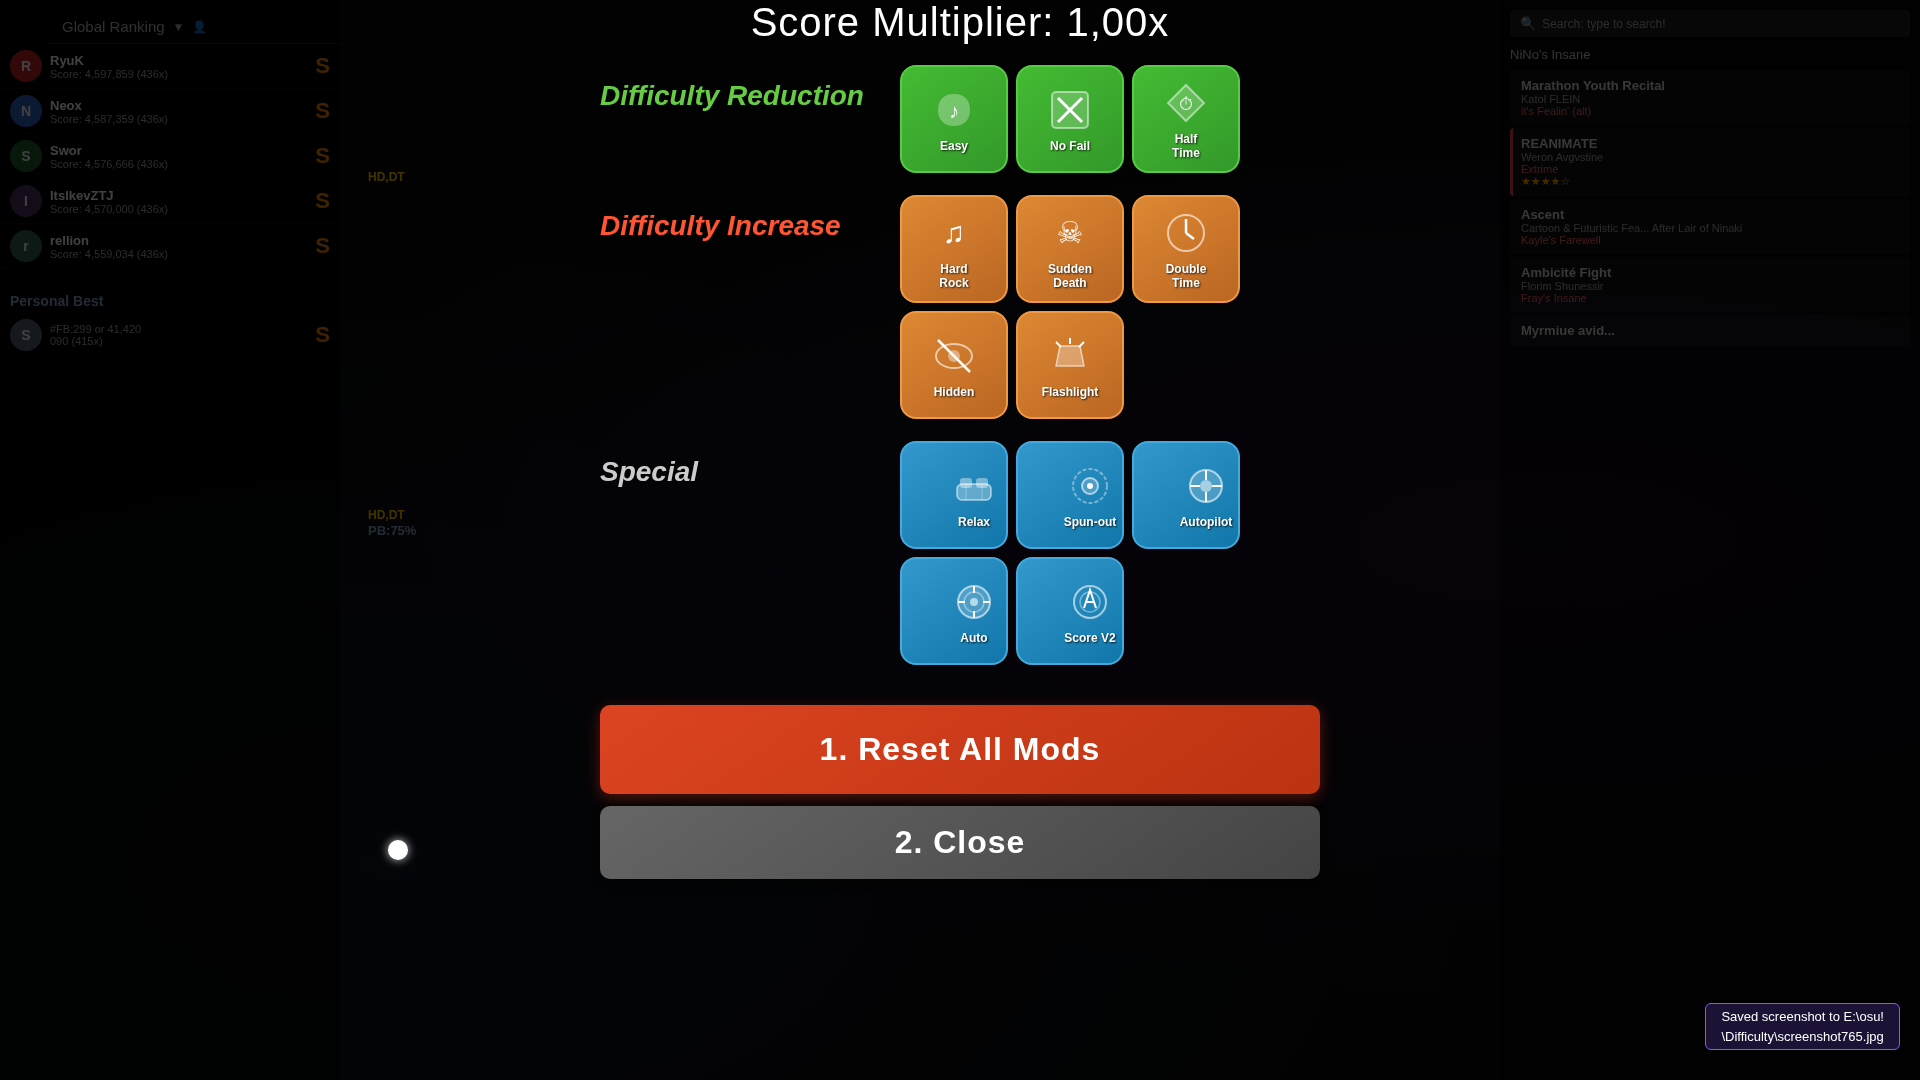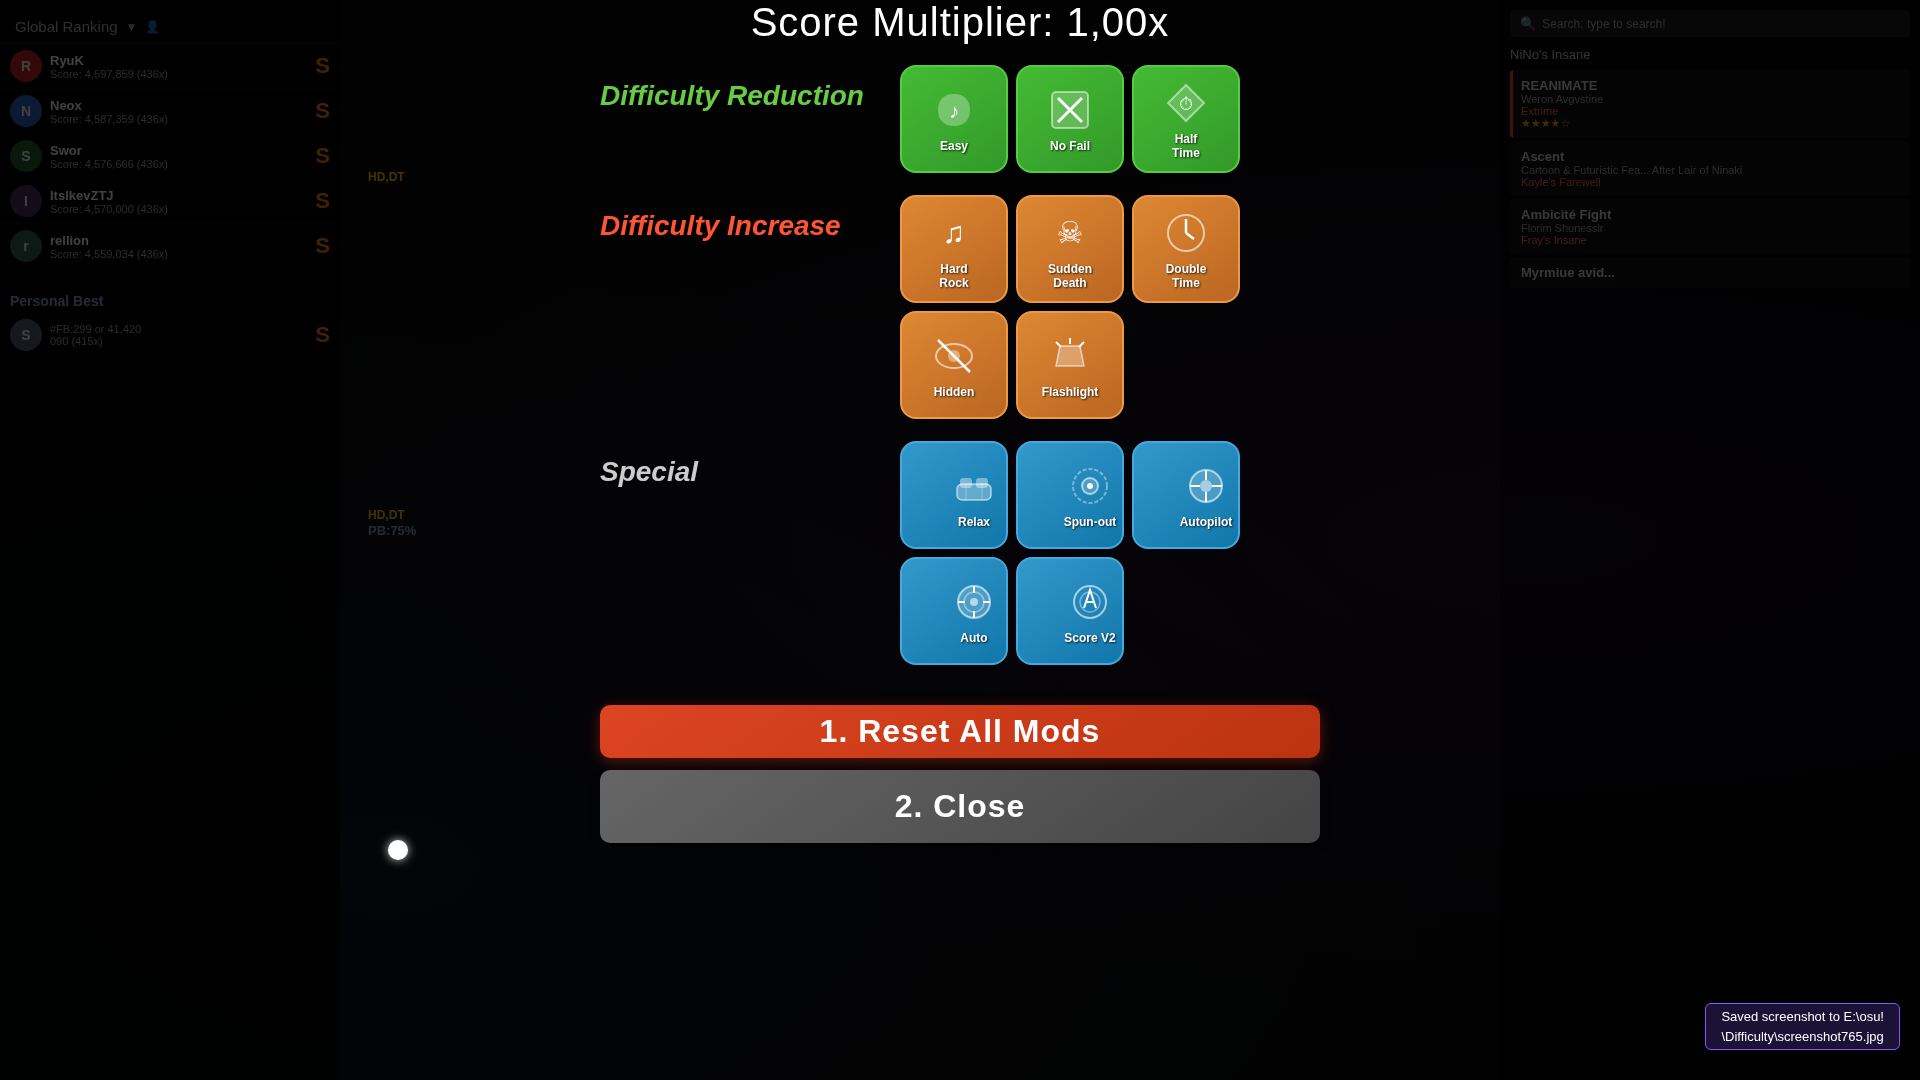--- a/index.html
+++ b/index.html
@@ -35,20 +35,21 @@
       padding: 10px 0;
     }
 
     .sidebar-header {
       display: flex;
       align-items: center;
       padding: 8px 15px;
       color: #ccc;
       font-size: 16px;
       border-bottom: 1px solid rgba(255,255,255,0.1);
+      margin-left: 47px;
     }
 
     .sidebar-header-text {
       color: #bbb;
       font-size: 15px;
     }
 
     .sidebar-arrow {
       margin-left: 8px;
       color: #aaa;
@@ -275,21 +276,21 @@
       gap: 12px;
     }
 
     .btn-reset {
       background: linear-gradient(145deg, #dd4422, #bb3311);
       border: none;
       border-radius: 10px;
       color: white;
       font-size: 32px;
       font-weight: bold;
-      padding: 8px;
+      padding: 26px;
       cursor: pointer;
       width: 100%;
       letter-spacing: 1px;
       box-shadow: 0 4px 15px rgba(200,50,20,0.4);
     }
 
     .btn-close {
       background: linear-gradient(145deg, #666, #444);
       border: none;
       border-radius: 10px;
@@ -436,20 +437,25 @@
   </div>
 </div>
 
 <div class="right-sidebar">
   <div class="search-bar">
     <span>🔍</span>
     <span style="color:#aaa; font-size:12px;">Search: type to search!</span>
   </div>
   <div style="color:#ccc; font-size:13px; margin-bottom:8px;">NiNo's Insane</div>
 
+  <div class="song-list-item">
+    <div class="song-title">Marathon Youth Recital</div>
+    <div class="song-subtitle">Katol FLEIN</div>
+    <div class="song-difficulty">it's Fealin' (alt)</div>
+  </div>
 
   <div class="song-list-item" style="border-left-color: #ff4444;">
     <div class="song-title">REANIMATE</div>
     <div class="song-subtitle">Weron Avgvstine</div>
     <div class="song-difficulty">Extrime</div>
     <div class="song-stars">★★★★☆</div>
   </div>
 
   <div class="song-list-item">
     <div class="song-title">Ascent</div>

